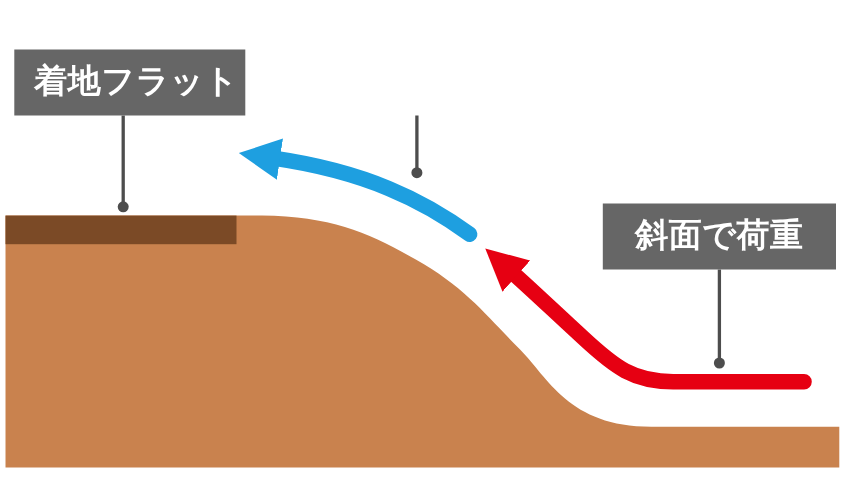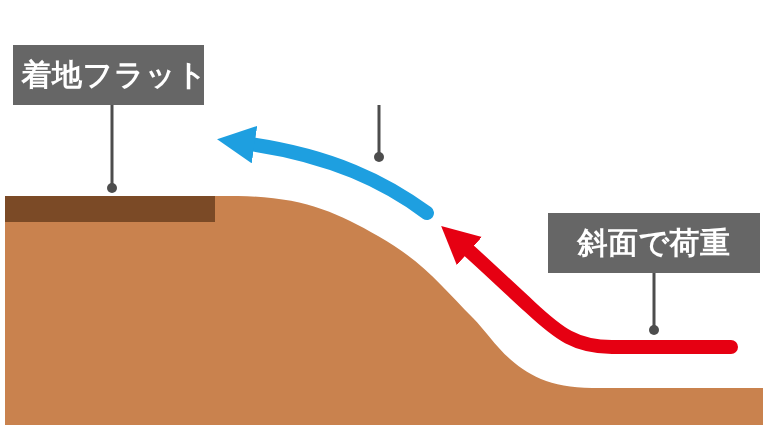--- a/index.html
+++ b/index.html
@@ -27,23 +27,23 @@
     box-sizing: border-box;
   }
   .label-box span {
     color: #ffffff;
     font-size: 30px;
     font-weight: bold;
     letter-spacing: 0.5px;
     white-space: nowrap;
     line-height: 1;
   }
-  .label-landing { left: 13px;  top: 45px;  width: 191px; height: 60px; padding-left: 12px; }
+  .label-landing { left: 13px;  top: 45px;  width: 210px; height: 60px; padding-left: 12px; }
   .label-accel   { left: 268px; top: 45px;  width: 222px; height: 60px; }
-  .label-load    { left: 548px; top: 185px; width: 212px; height: 60px; margin-top: 28px; }
+  .label-load    { left: 548px; top: 185px; width: 212px; height: 60px; }
 </style>
 </head>
 <body>
 
 <div class="stage" style="background: rgb(255, 255, 255);">
 
   <svg class="art" width="768" height="434" viewBox="0 0 768 434">
     <defs>
       <marker id="head-blue" viewBox="0 0 10 10" refX="1.2" refY="5" markerWidth="2.7" markerHeight="2.7" orient="auto">
         <path d="M 0 0 L 10 5 L 0 10 Z" fill="#1e9fe0"></path>

